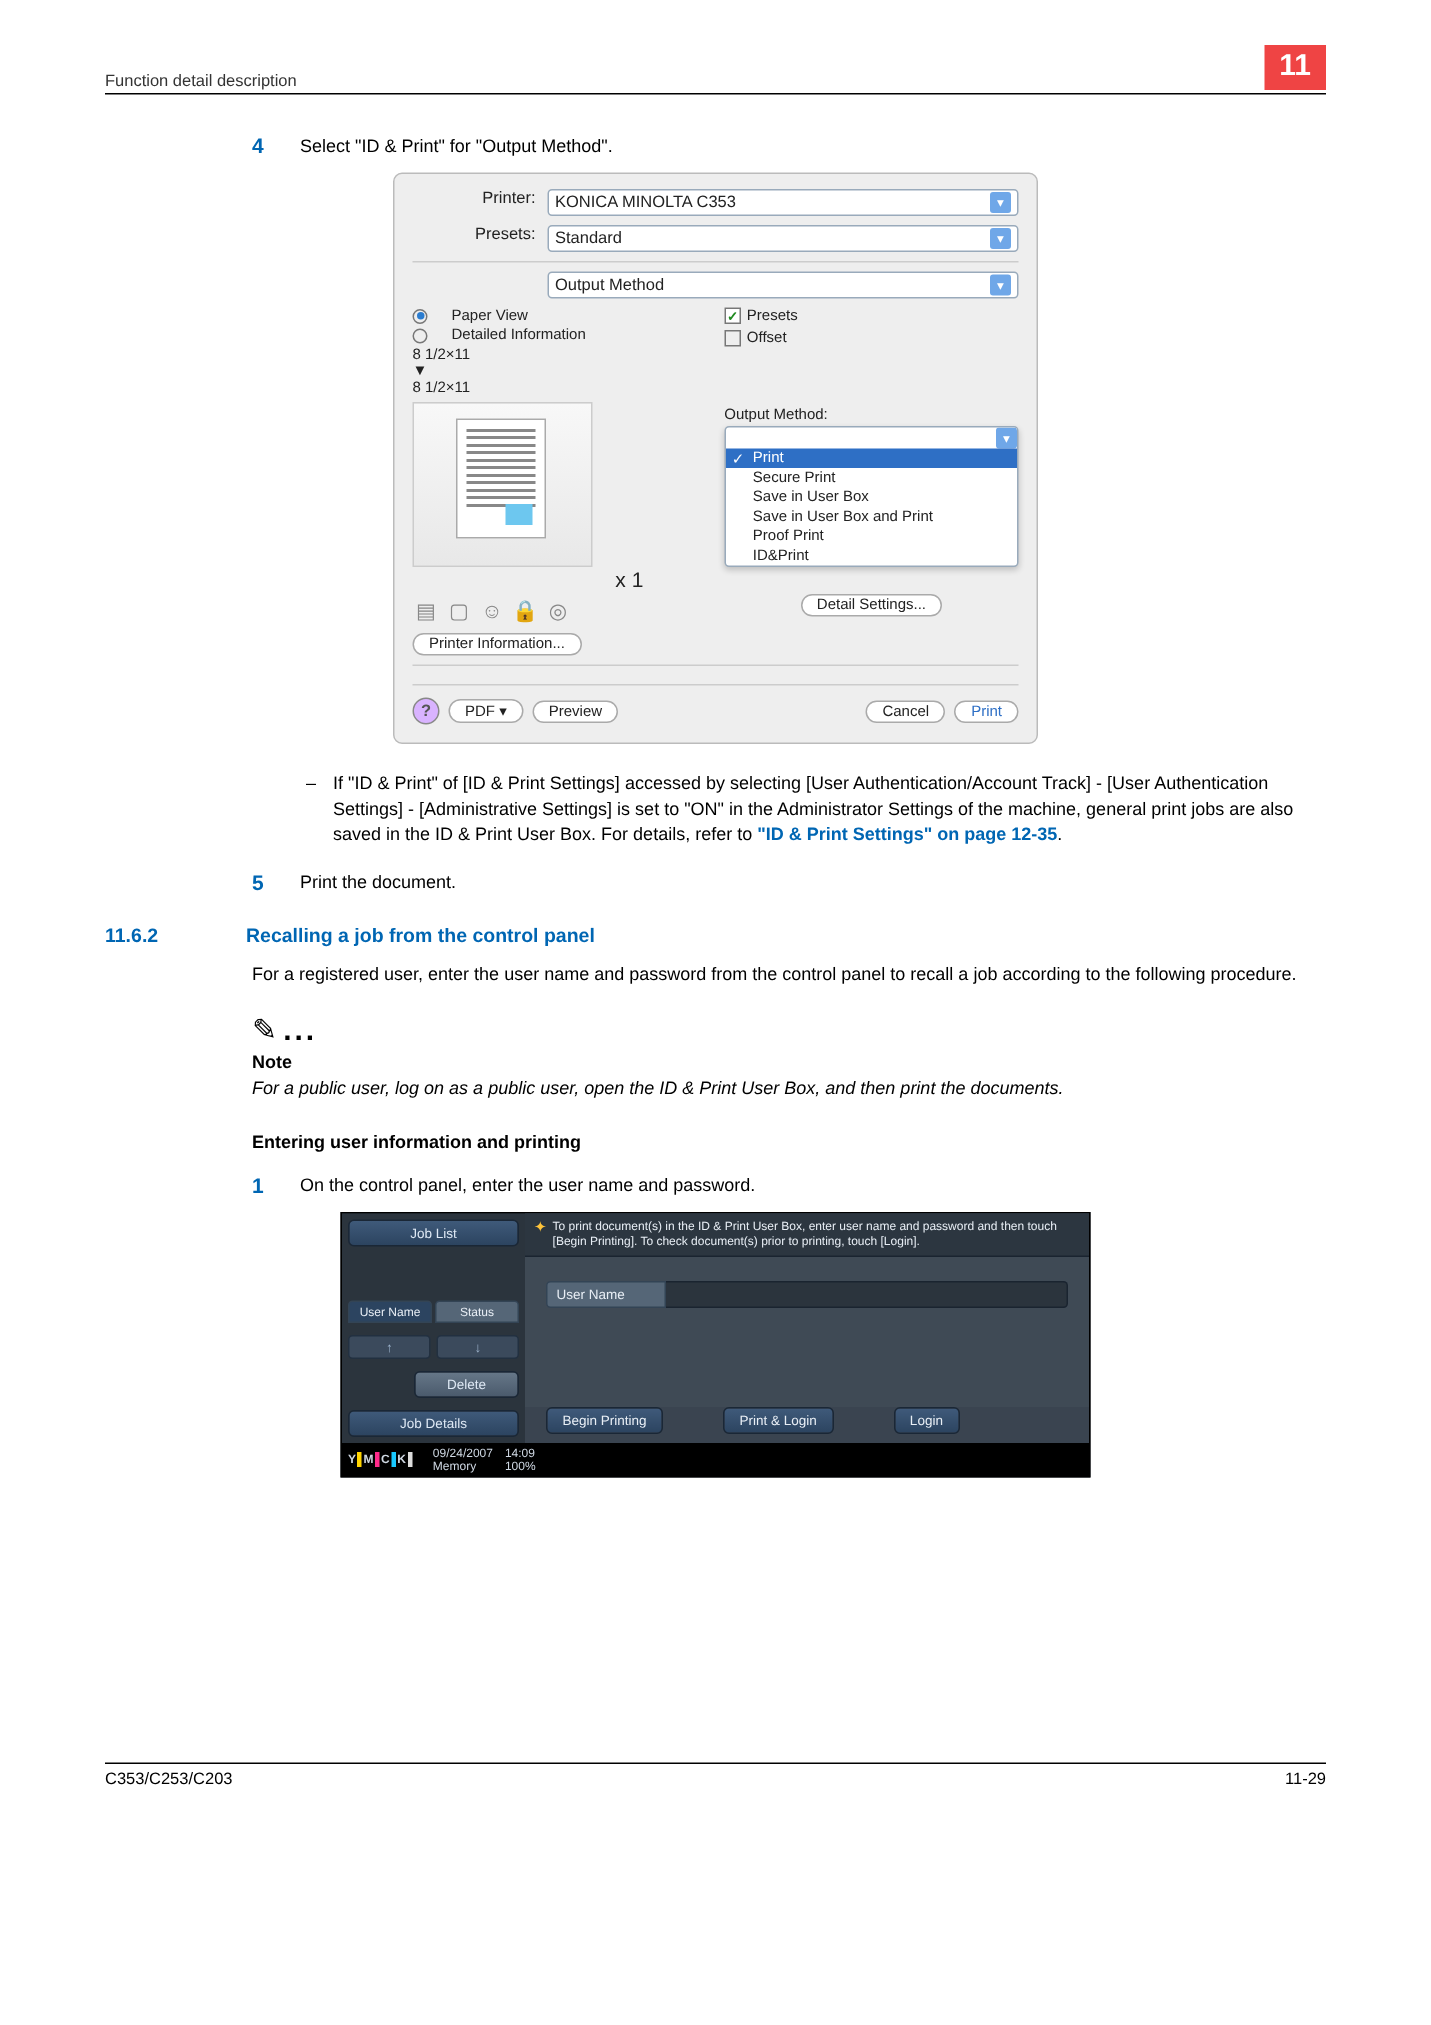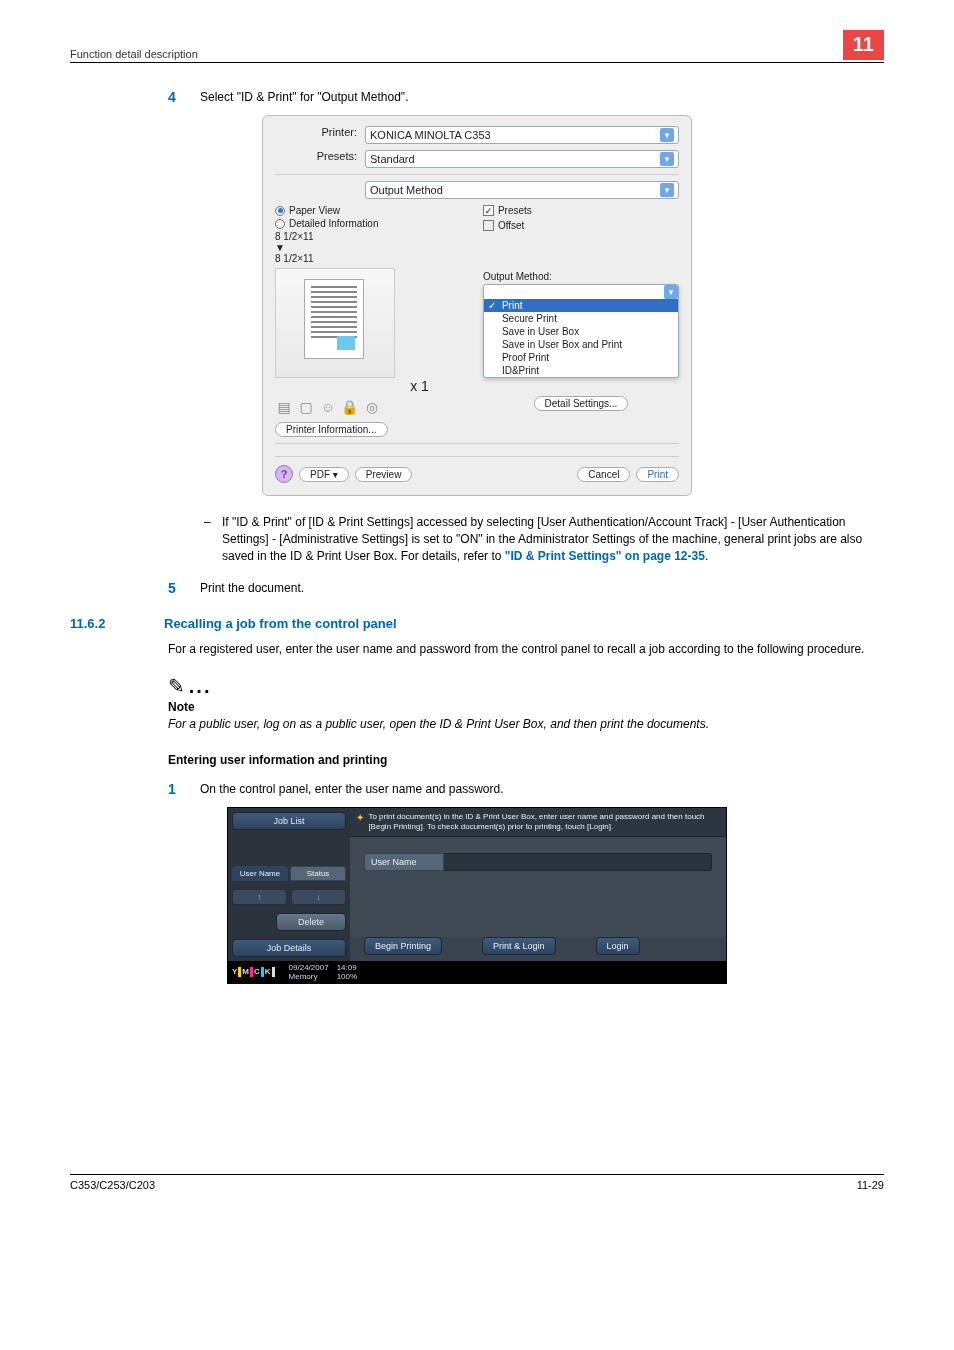--- a/index.html
+++ b/index.html
@@ -59,21 +59,21 @@
     color: #fff;
     width: 14px; height: 14px;
     font-size: 9px;
     display: flex; align-items: center; justify-content: center;
     border-radius: 2px;
   }
   .hr { border-top: 1px solid #ccc; margin: 6px 0; }
   .two-col { display: flex; gap: 14px; margin-top: 4px;}
   .lcol { width: 48%; }
   .rcol { flex: 1; }
-  .radio-row { display: flex; align-items: center; gap: 4px; font-size: 10px; margin-bottom: 2px; }
+  .radio-row { display: flex; align-items: center; gap: 16px; font-size: 10px; margin-bottom: 2px; }
   .radio-dot {
     width: 10px; height: 10px; border: 1px solid #777; border-radius: 50%;
     display:flex; align-items:center; justify-content:center;
   }
   .radio-dot.sel::after { content:""; width:5px; height:5px; background:#2a7cd0; border-radius:50%; }
   .size-row { font-size: 10px; margin-left: 0; }
   .thumb-box {
     width: 120px; height: 110px;
     background: linear-gradient(#f8f8f8,#e8e8e8);
     border: 1px solid #ccc;

